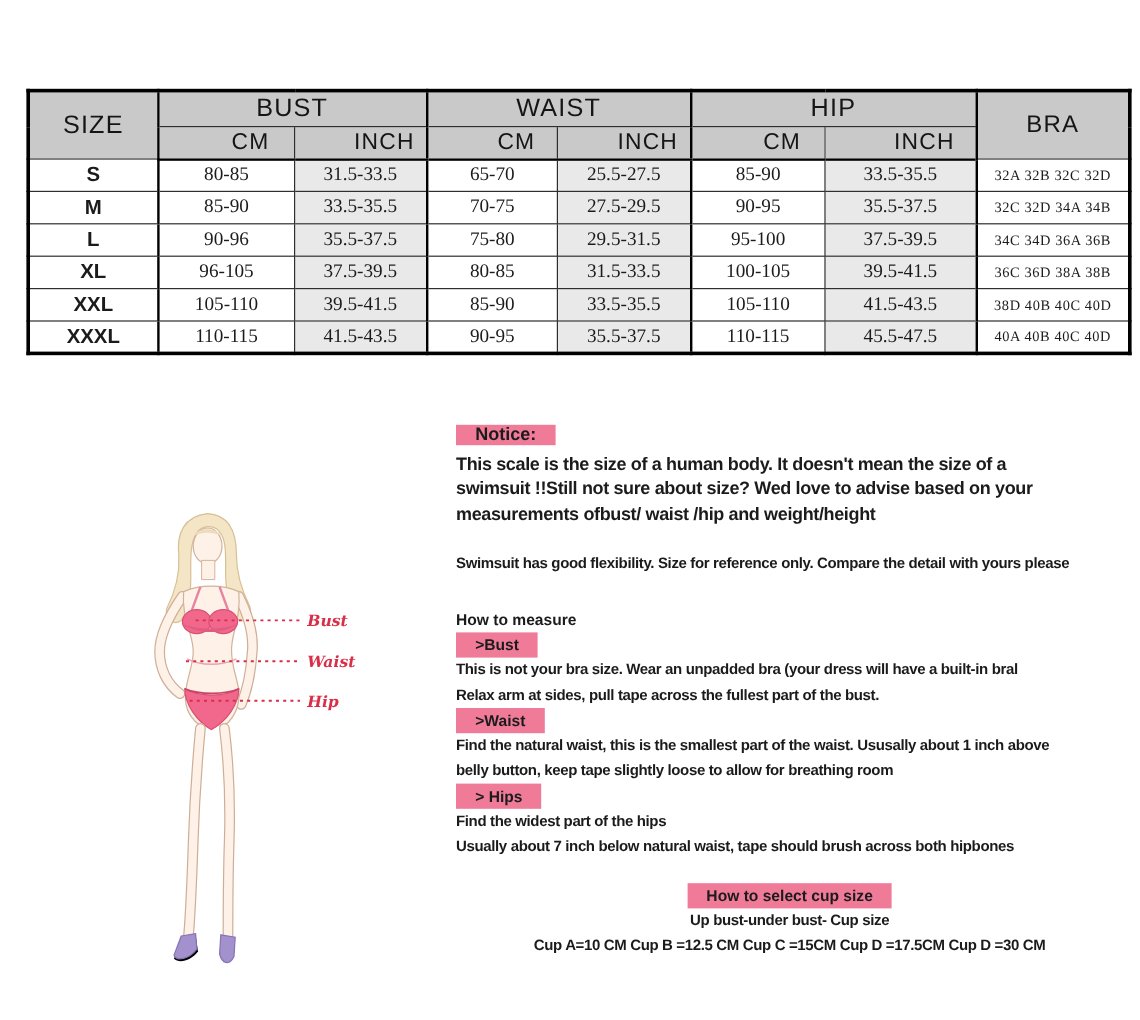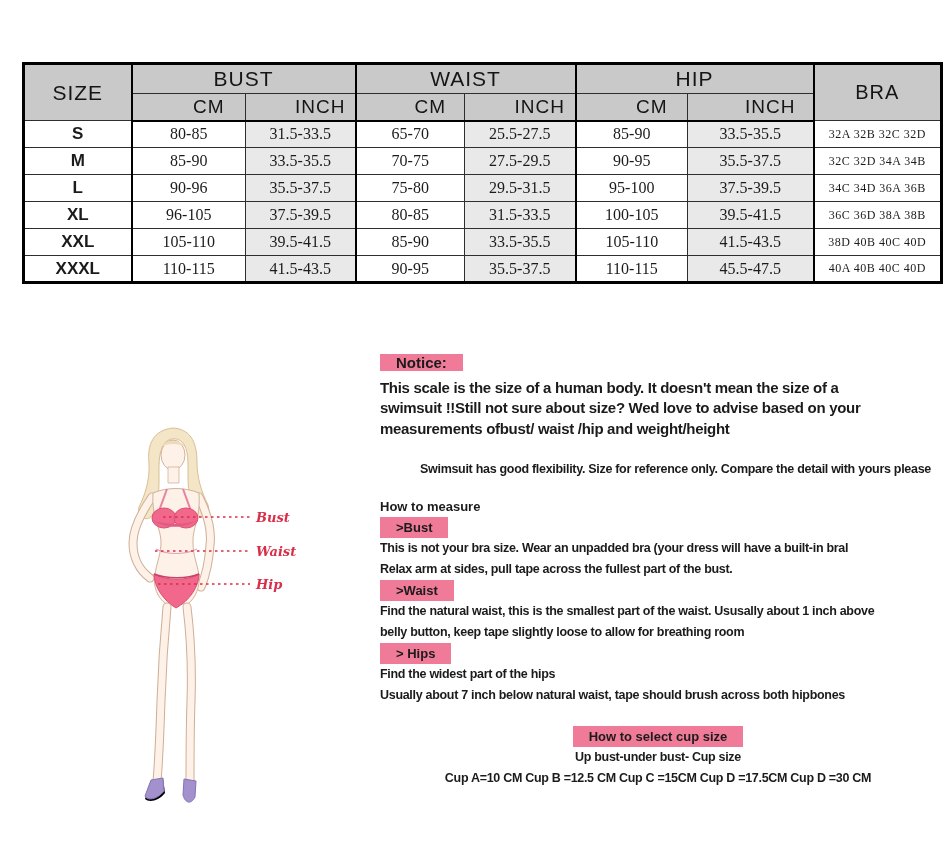--- a/index.html
+++ b/index.html
@@ -13,21 +13,21 @@
   html,body{width:950px;height:850px;}
   body{
     background:#ffffff;
     position:relative;
     overflow:hidden;
     font-family:"Liberation Sans",sans-serif;
     color:var(--ink);
   }
 
   
-  .table-wrap{position:absolute;left:22px;top:62px;width:918px;}
+  .table-wrap{position:absolute;left:22px;top:74px;width:918px;}
   table.size-chart{
     border-collapse:collapse;width:100%;table-layout:fixed;
     border:3px solid #000;
   }
   .size-chart th,.size-chart td{
     border:1px solid #2e2e2e;
     text-align:center;vertical-align:middle;
     overflow:hidden;white-space:nowrap;
   }
   .size-chart thead th{
@@ -55,23 +55,23 @@
   }
 
   
   .text-block{
     position:absolute;left:380px;top:354px;width:556px;
     font-weight:bold;color:var(--ink);
   }
   .hl{background:var(--hl);padding:0 16px;display:inline-block;}
   .nt{font-size:15px;margin-bottom:7px;}
   .p1-line{font-size:15px;line-height:20.3px;letter-spacing:-0.3px;white-space:nowrap;}
-  .p2{margin-top:20px;margin-left:40px;}
+  .p2{margin-top:20px;}
   .sm-line{font-size:12.5px;line-height:21.5px;letter-spacing:-0.3px;white-space:nowrap;}
-  .measure{margin-top:16px;}
+  .measure{margin-top:26px;}
   .m-line{font-size:12.5px;line-height:21px;letter-spacing:-0.3px;white-space:nowrap;}
   .m-head{font-size:13px;line-height:21px;}
   .cup{margin-top:20px;text-align:center;}
 </style>
 </head>
 <body>
 
 <div class="table-wrap">
   <table class="size-chart">
     <colgroup>

